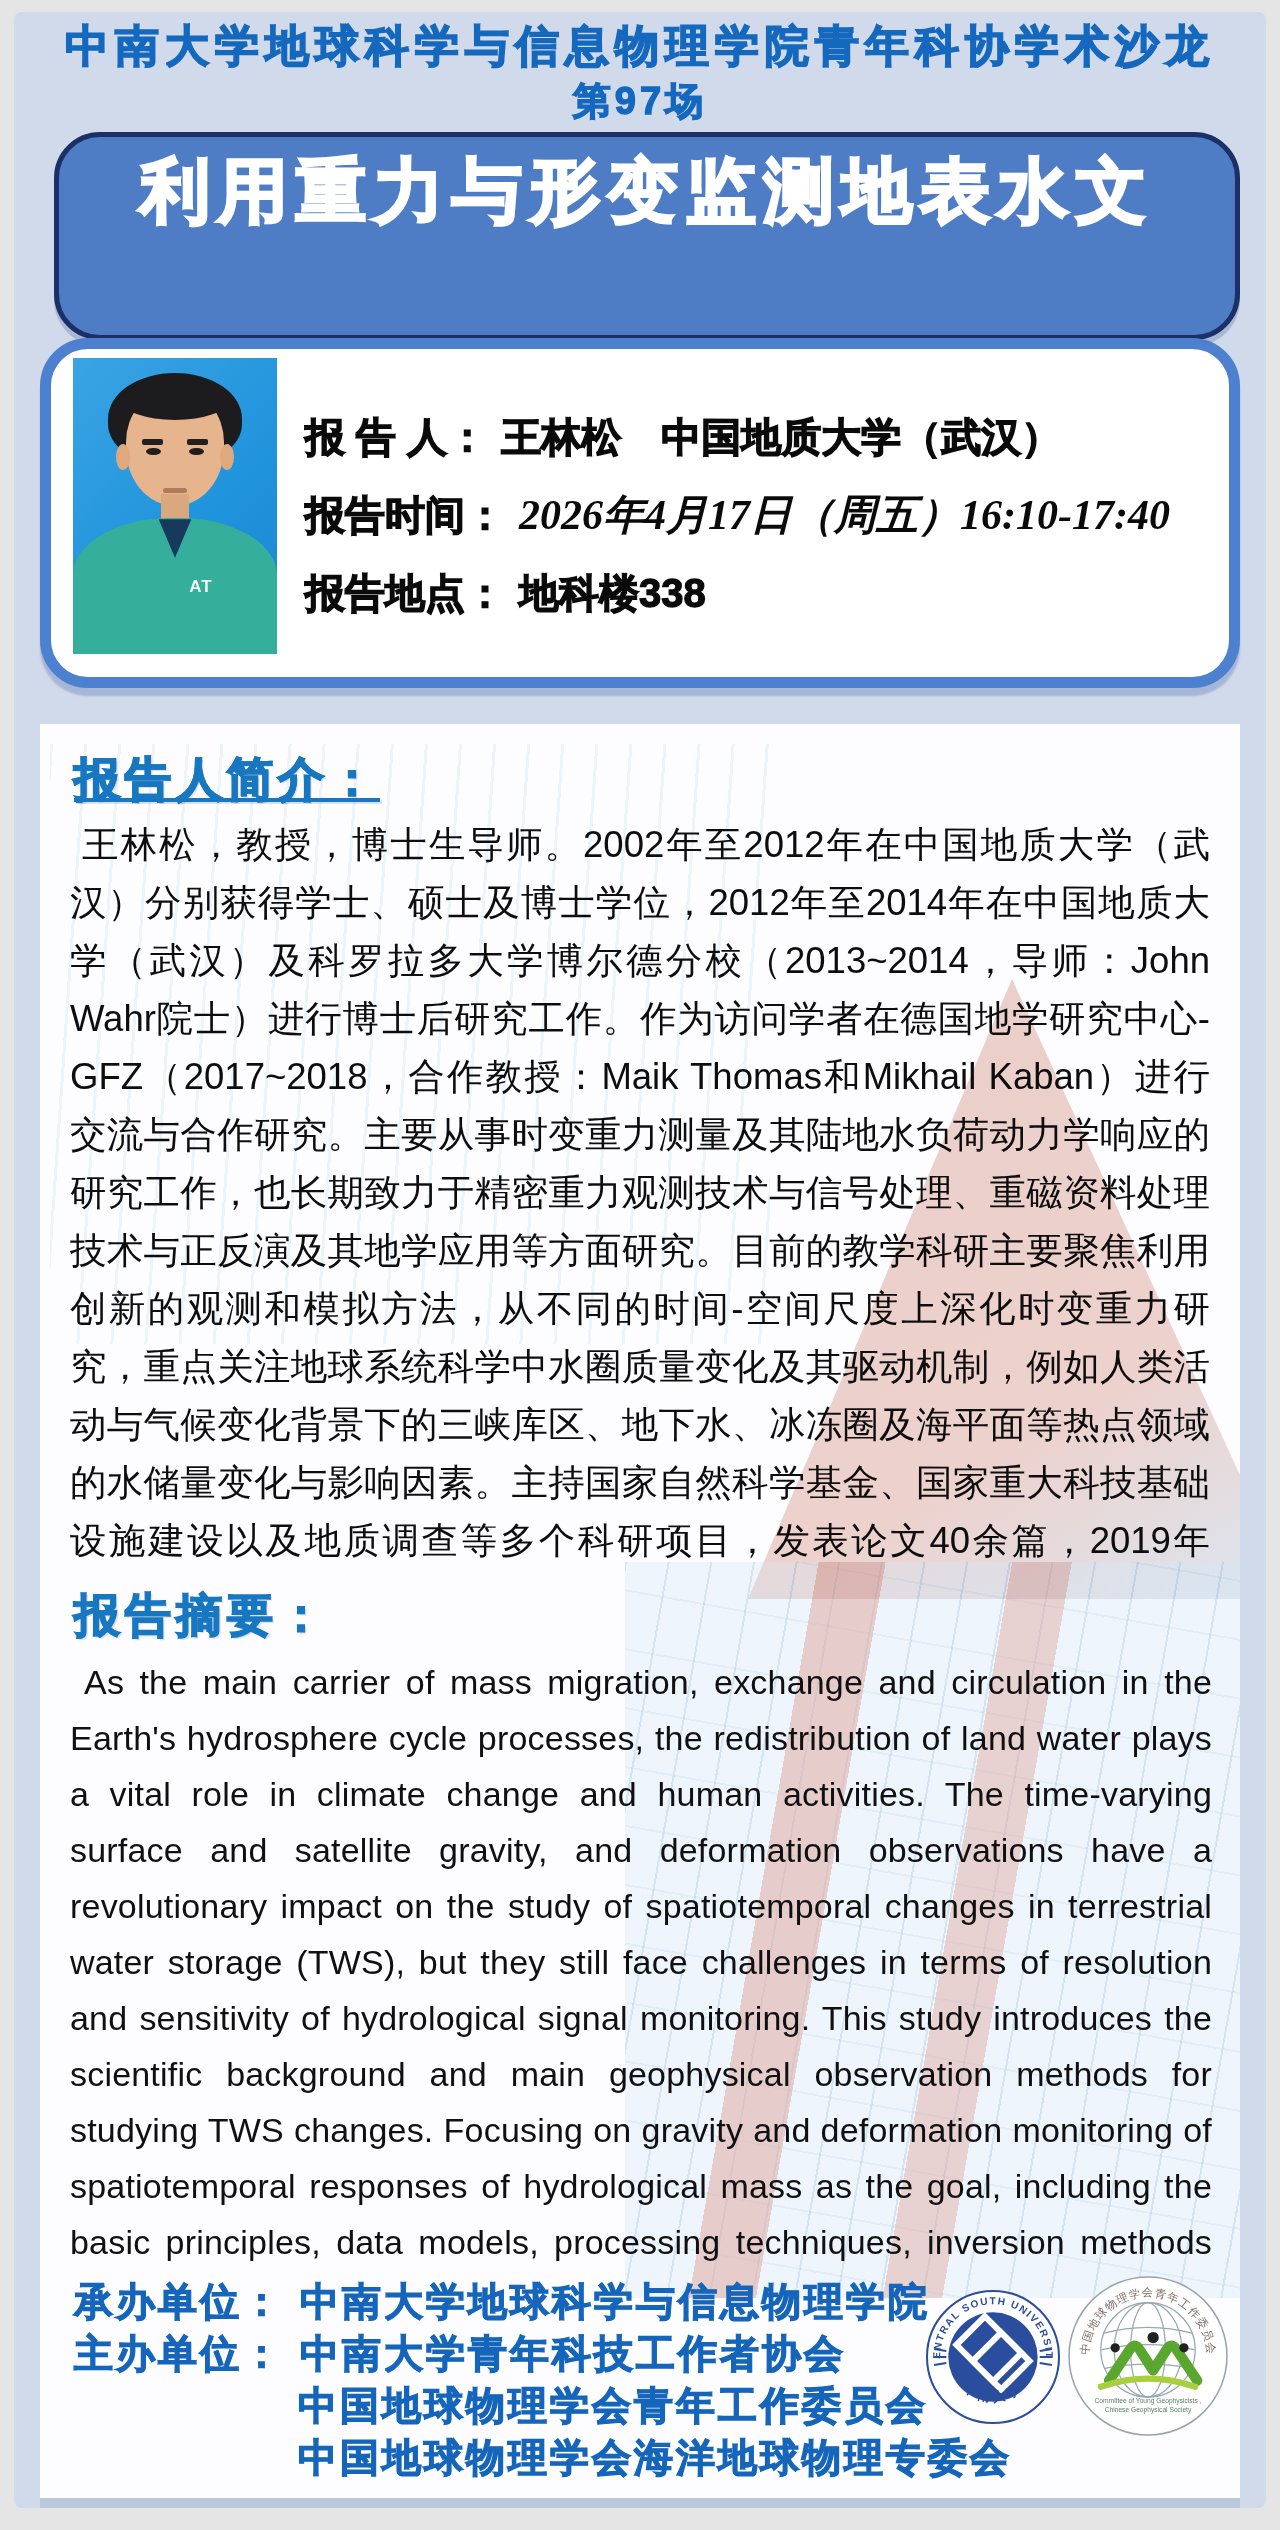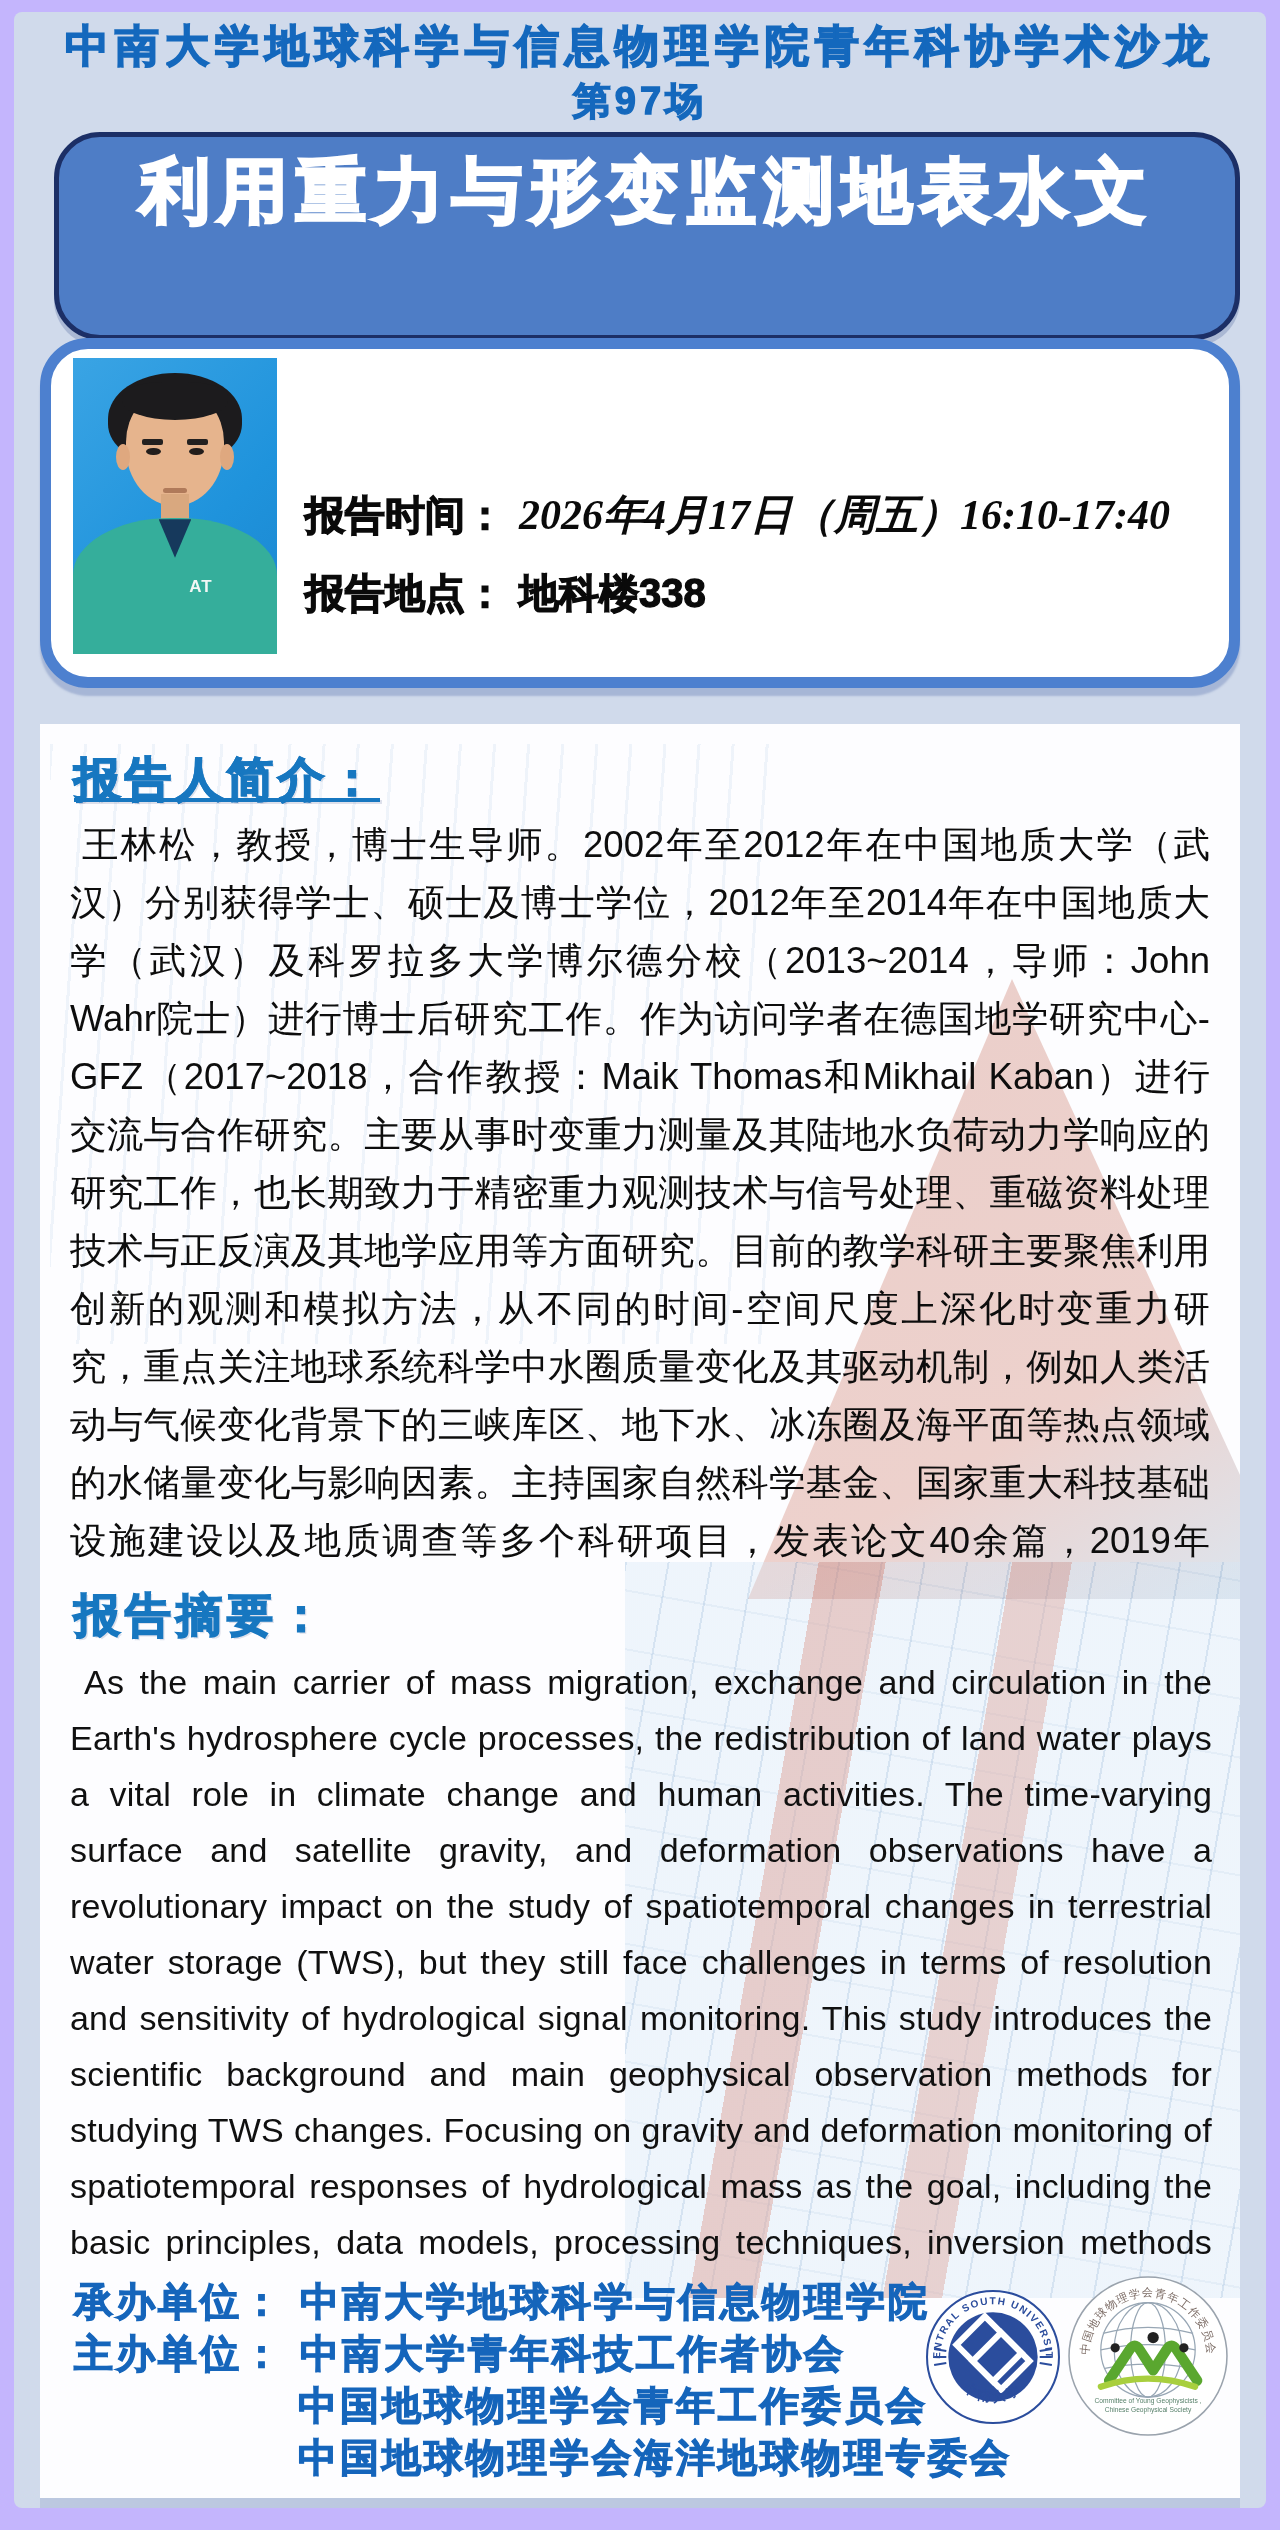--- a/index.html
+++ b/index.html
@@ -1,17 +1,17 @@
 <!DOCTYPE html>
 <html style="--page_bg: #d0daeb; --accent_blue: #4e7dc6; --deep_navy: #1c2f66; --header_blue: #1468bd; --heading_blue: #1777c0; --footer_blue: #1565bb; --card_border: #4d80cf; --photo_bg: #1f93dc; --shirt_teal: #35ae9b; --csu_blue: #2b4d9d; --cgs_green: #5aa72f; --text_black: #0d0d0d;"><head>
 <meta charset="utf-8">
 <style>
   html,body{margin:0;padding:0;}
   body{width:1280px;height:2530px;background:#ffffff;font-family:"Liberation Sans",sans-serif;overflow:hidden;}
-  .page{position:relative;width:1280px;height:2530px;background:#c4b5fd;}
+  .page{position:relative;width:1280px;height:2530px;background:#e5e5e5;}
   .poster-bg{position:absolute;left:14px;top:12px;width:1252px;height:2496px;background:var(--page_bg,#d0daeb);border-radius:8px;}
 
   
   .series1{position:absolute;left:0;top:18px;width:100%;text-align:center;
     font-size:44px;line-height:56px;color:var(--header_blue,#1468bd);
     font-weight:900;letter-spacing:6px;-webkit-text-stroke:1.6px currentColor;}
   .series2{position:absolute;left:0;top:76px;width:100%;text-align:center;
     font-size:38px;line-height:50px;color:var(--header_blue,#1468bd);
     font-weight:900;letter-spacing:4px;-webkit-text-stroke:1.4px currentColor;}
 
@@ -111,20 +111,23 @@
       <div class="brow-r"></div>
       <div class="eye-l"></div>
       <div class="eye-r"></div>
       <div class="mouth"></div>
       <div class="neck"></div>
       <div class="shirt"></div>
       <div class="collar"></div>
       <div class="shirt-text">AT</div>
     </div>
     <div class="info">
+      <div class="info-row row-speaker">
+        <span class="zh-heavy">报 告 人：</span><span class="val zh-heavy">王林松　中国地质大学（武汉）</span>
+      </div>
       <div class="info-row row-time">
         <span class="zh-heavy">报告时间：</span><span class="val val-time">2026年4月17日（周五）16:10-17:40</span>
       </div>
       <div class="info-row row-venue">
         <span class="zh-heavy">报告地点：</span><span class="val zh-heavy">地科楼338</span>
       </div>
     </div>
   </div>
 
   <div class="panel">

